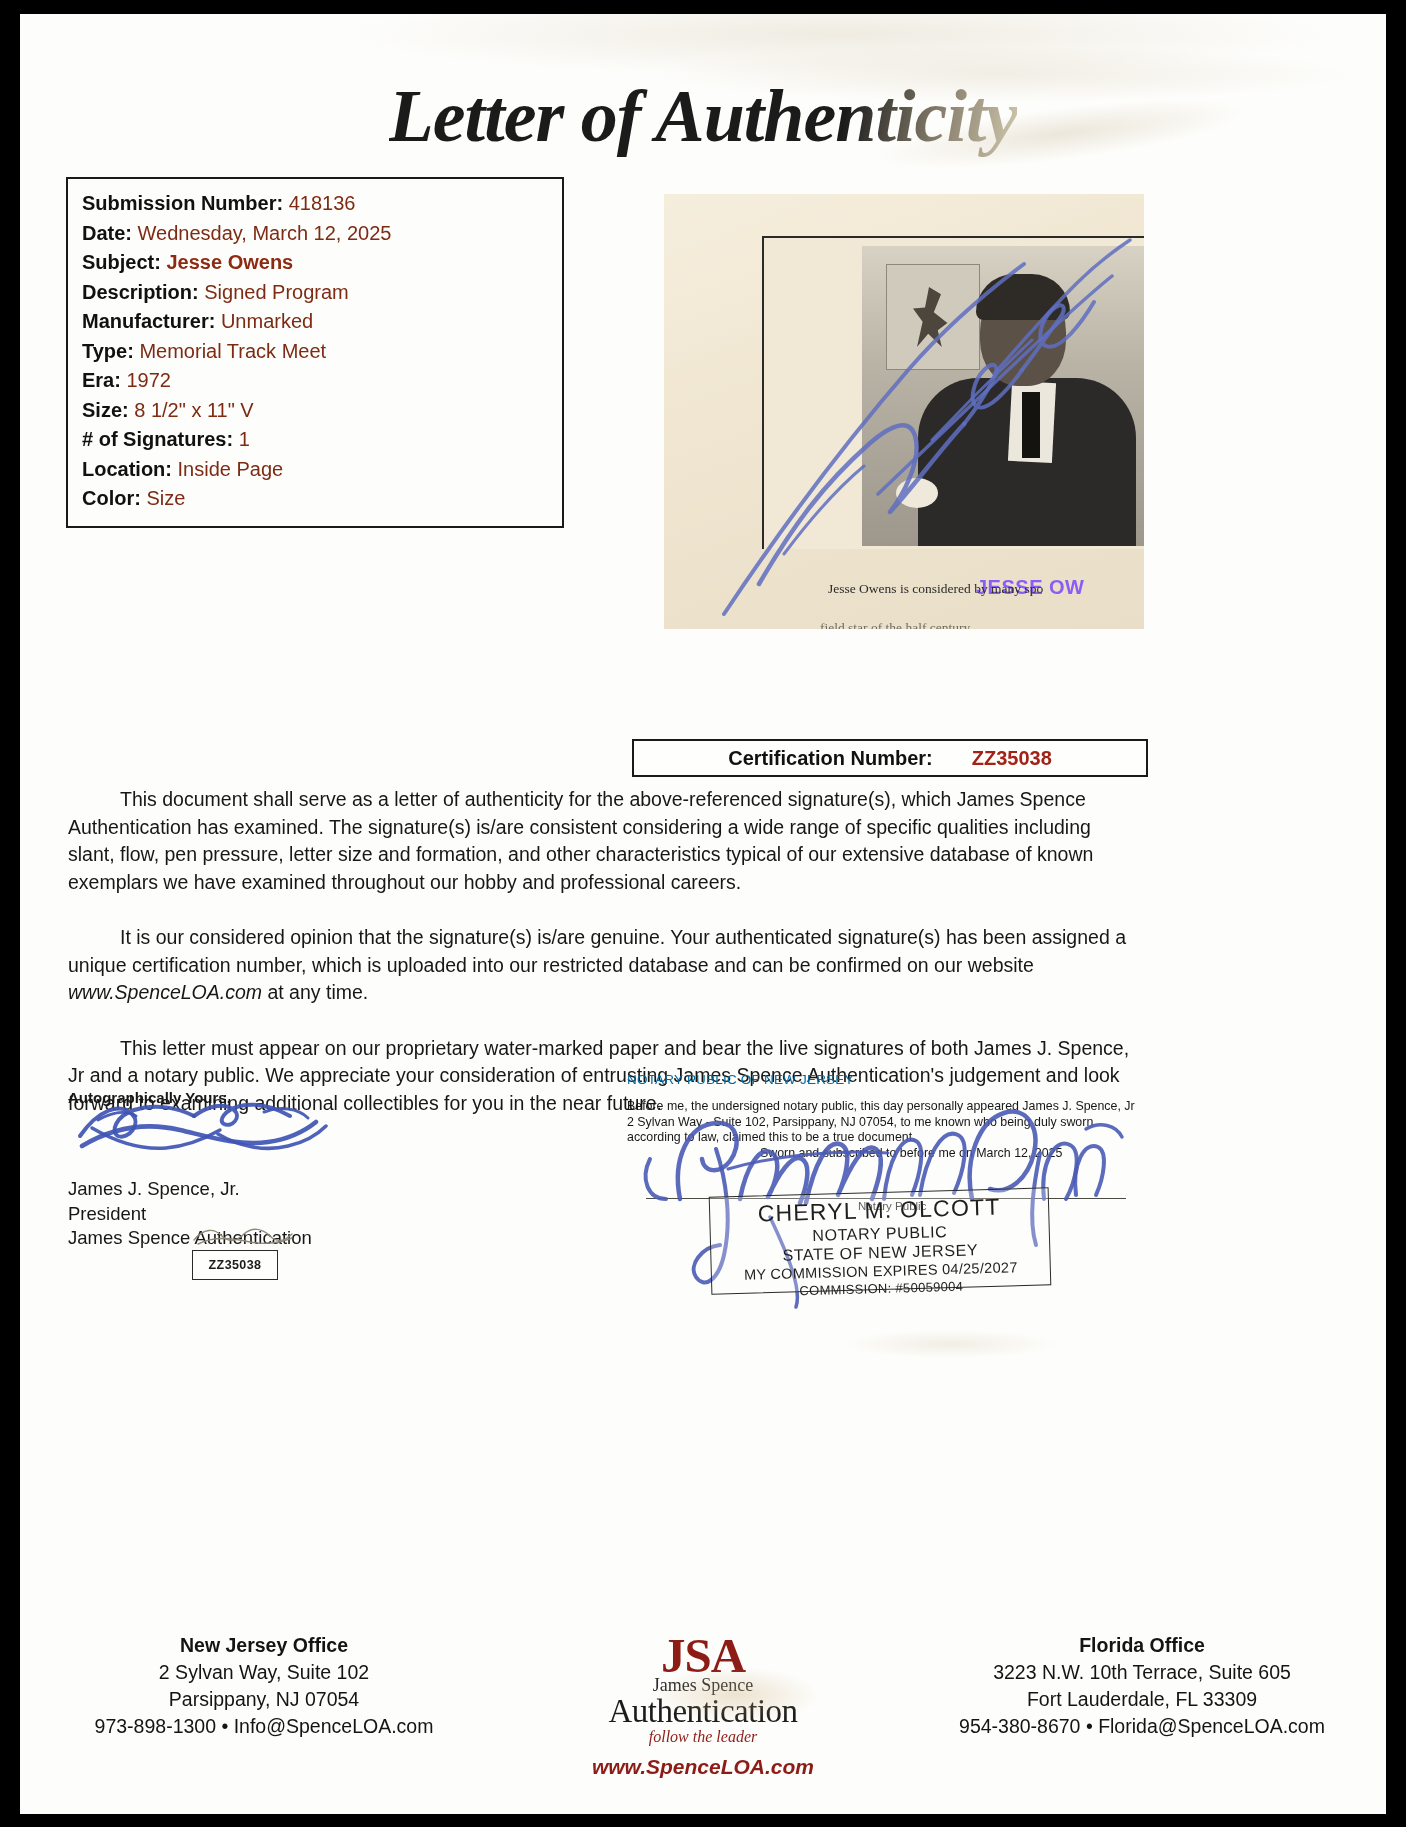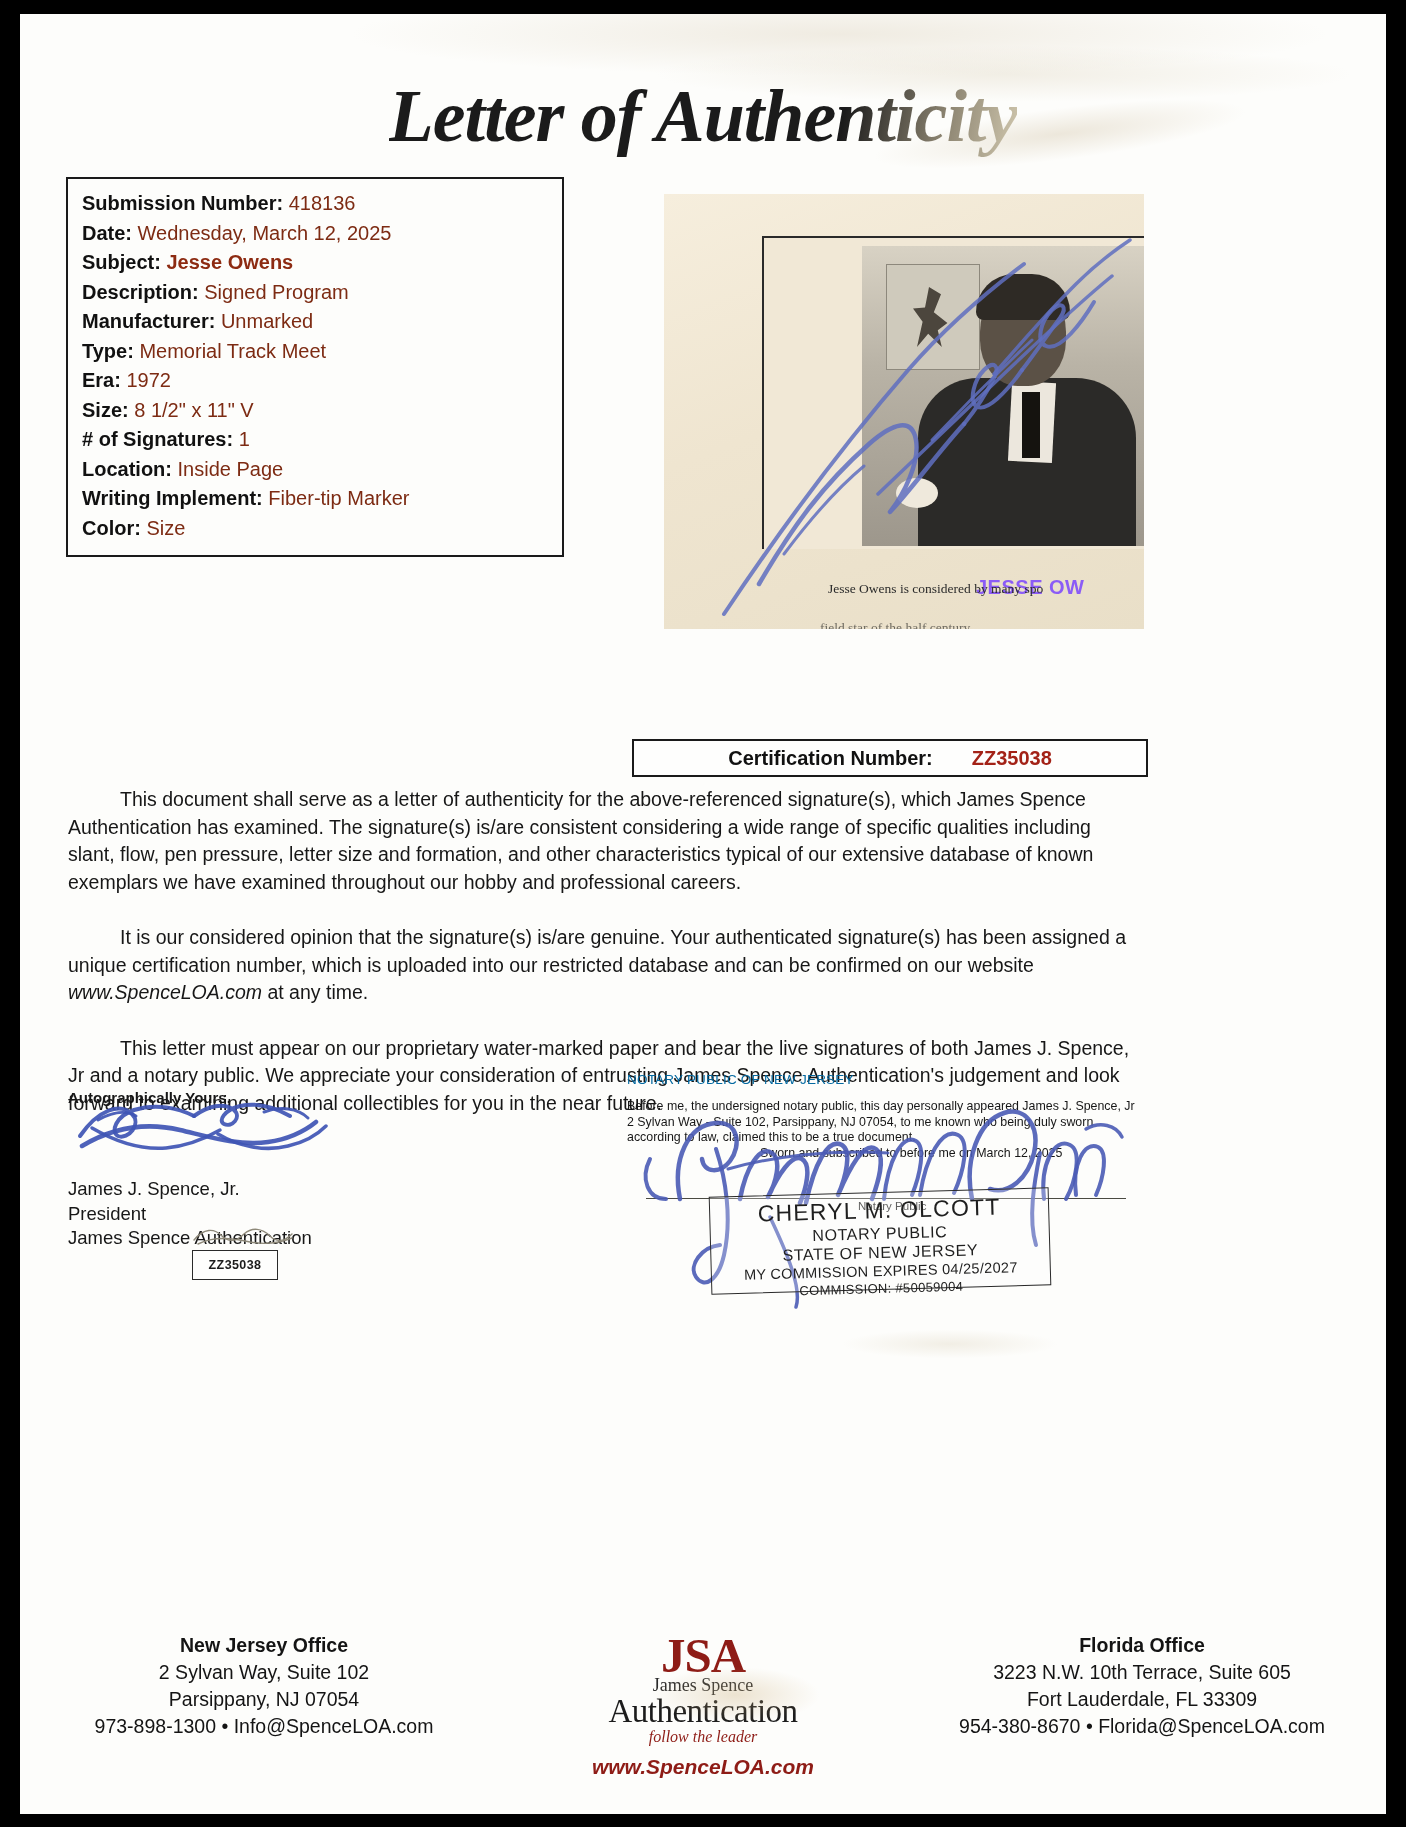--- a/index.html
+++ b/index.html
@@ -324,24 +324,20 @@
         <b>Size:</b>
         <span>8 1/2" x 11" V</span>
       </div>
       <div class="inforow">
         <b># of Signatures:</b>
         <span>1</span>
       </div>
       <div class="inforow">
         <b>Location:</b>
         <span>Inside Page</span>
-      </div>
-      <div class="inforow">
-        <b>Writing Implement:</b>
-        <span>Fiber-tip Marker</span>
       </div>
       <div class="inforow">
         <b>Color:</b>
         <span>Size</span>
       </div>
     </div>
 
     <div class="photo">
       <div class="pagebg"></div>
       <div class="innerframe"></div>

